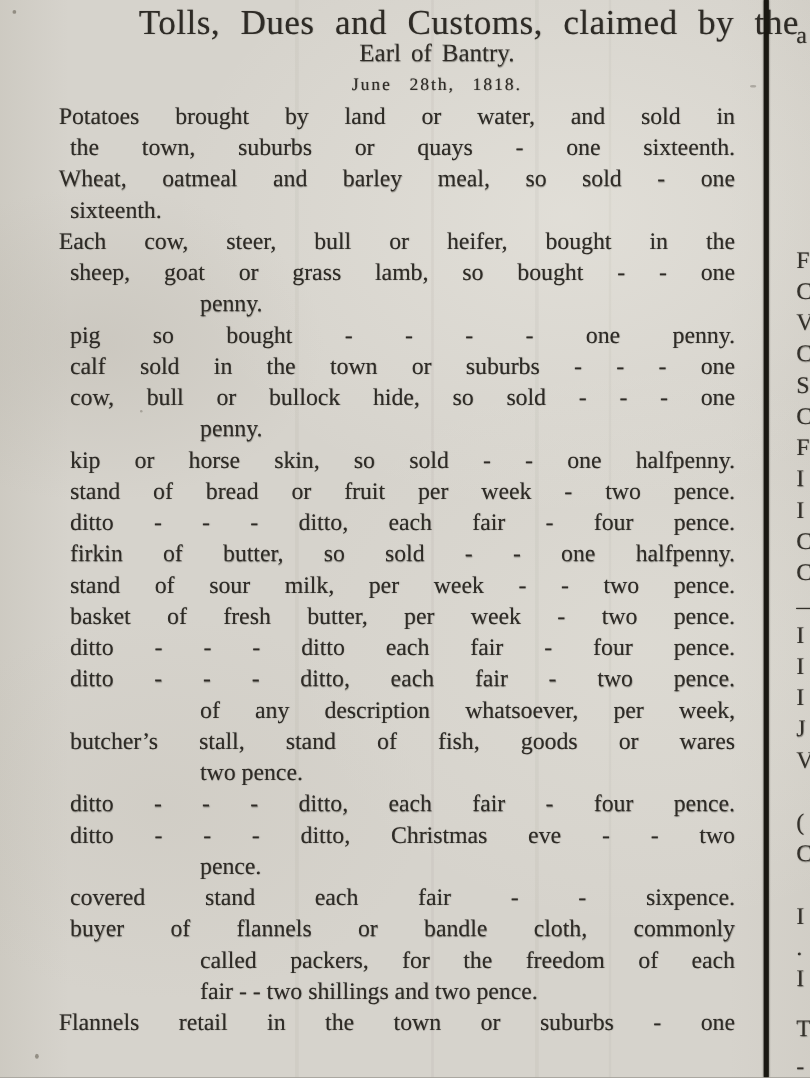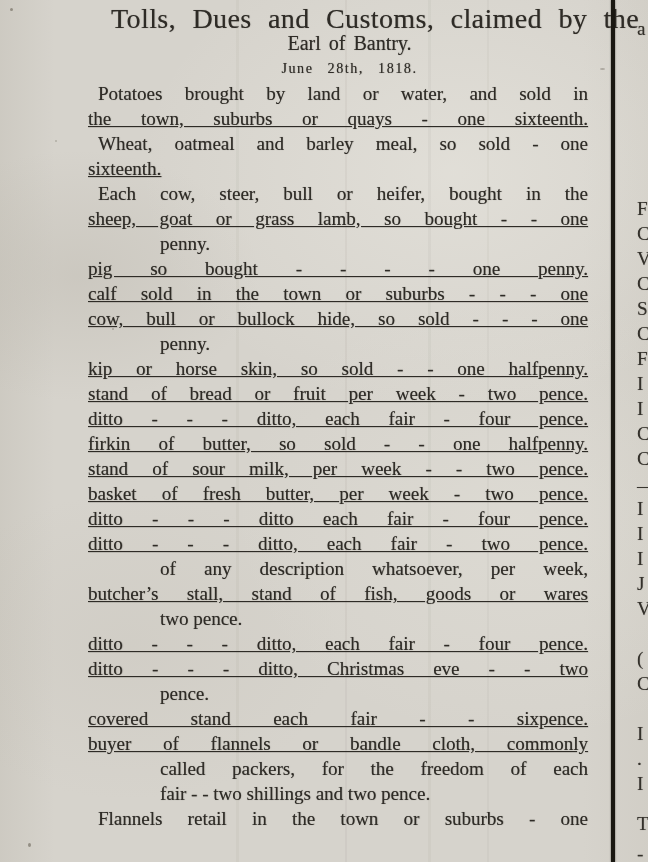--- a/index.html
+++ b/index.html
@@ -20,22 +20,22 @@
   .text-column { position:absolute; left:0; top:6px; right:0; }
   .line {
     height:25px; line-height:25px;
     font-size:19px;
     margin-right:60px;
     white-space:nowrap;
     text-shadow:0.3px 0.3px 0.8px rgba(46,43,38,0.55);
   }
   .just { white-space:normal; text-align:justify; text-align-last:justify; text-justify:inter-word; }
   .ind-t { margin-left:111px; text-align:center; text-align-last:center; white-space:nowrap; }
-  .ind-0 { margin-left:98px; }
-  .ind-1 { margin-left:88px;text-decoration:underline; }
+  .ind-0 { margin-left:47px; }
+  .ind-1 { margin-left:56px; }
   .ind-2 { margin-left:160px; }
   .t1 { font-size:28px; word-spacing:9px; letter-spacing:0.4px; }
   .t2 { font-size:20px; word-spacing:3px; }
   .t3 { font-size:14px; word-spacing:9px; letter-spacing:1.6px; }
   .column-rule {
     position:absolute; left:611px; top:0; bottom:0; width:4px;
     background:#1a1812;
     box-shadow:0 0 1.5px rgba(26,24,18,0.9);
   }
   .adjacent-column { position:absolute; left:633px; top:0; bottom:0; right:0; overflow:hidden; }

